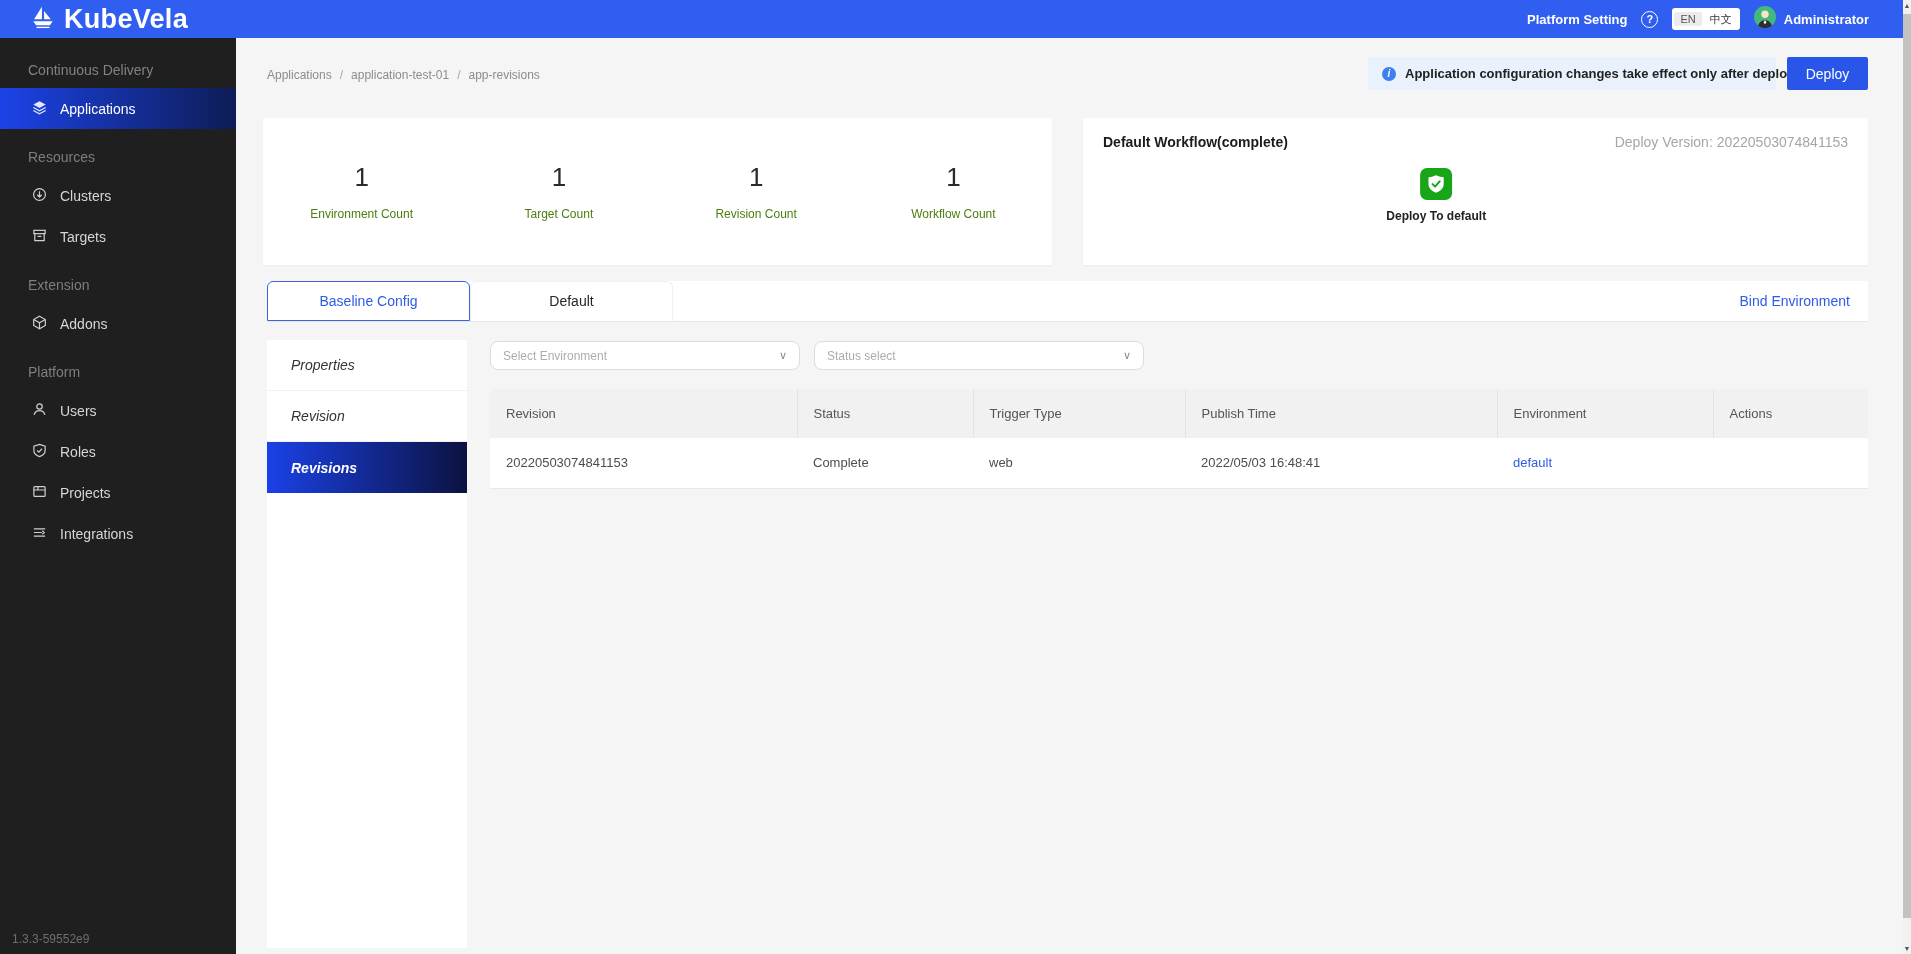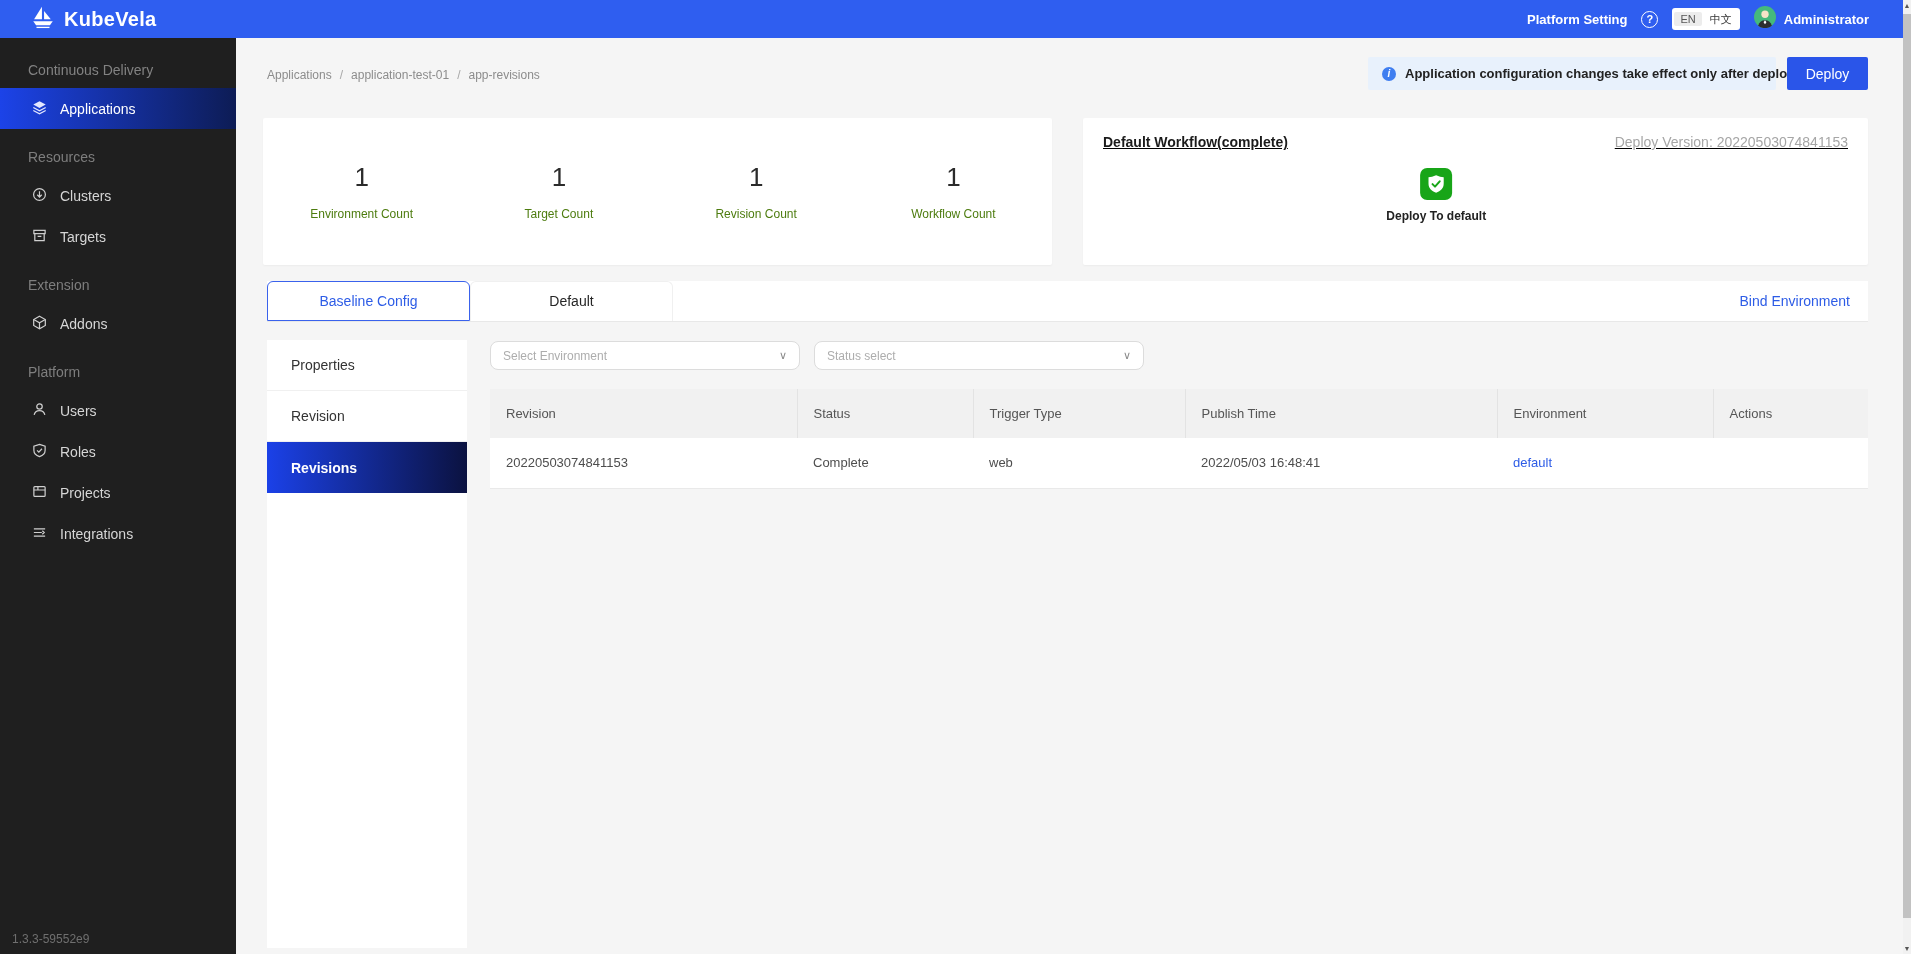--- a/index.html
+++ b/index.html
@@ -1,21 +1,21 @@
 <!DOCTYPE html>
 <html><head>
 <meta charset="utf-8">
 <style>
   * { margin:0; padding:0; box-sizing:border-box; }
   html,body { width:1911px; height:954px; font-family:"Liberation Sans", sans-serif; background:#f5f5f5; overflow:hidden; }
 
   
   .topbar { position:absolute; left:0; top:0; width:1903px; height:38px; background:#2f5ef0; display:flex; align-items:center; z-index:5; }
   .brand { display:flex; align-items:center; gap:8px; margin-left:30px; }
-  .brand-name { color:#fff; font-size:20px; font-weight:bold; letter-spacing:.3px;text-align:center; }
+  .brand-name { color:#fff; font-size:27px; font-weight:bold; letter-spacing:.3px;text-align:center; }
   .topbar-right { margin-left:auto; display:flex; align-items:center; gap:14px; margin-right:34px; }
   .platform-setting { color:#fff; font-size:13px; font-weight:600; cursor:pointer; }
   .help-circle { width:17px; height:17px; border:1.6px solid #fff; border-radius:50%; color:#fff; font-size:11px; font-weight:bold; display:flex; align-items:center; justify-content:center; cursor:pointer; }
   .lang-switch { background:#fff; border-radius:3px; height:22px; display:flex; align-items:center; padding:2px; gap:2px; cursor:pointer; }
   .lang-opt { font-size:11px; padding:1px 6px; border-radius:2px; color:#333; }
   .lang-opt.sel { background:#ececec; color:#555; }
   .user-chip { display:flex; align-items:center; gap:8px; cursor:pointer; }
   .user-name { color:#fff; font-size:13px; font-weight:600; }
 
   
@@ -37,36 +37,36 @@
   .info-circle { width:14px; height:14px; border-radius:50%; background:#3f7ef0; color:#fff; font-size:10px; font-weight:bold; font-style:italic; display:flex; align-items:center; justify-content:center; flex:0 0 auto; }
   .banner-text { font-size:13px; font-weight:bold; color:#222; white-space:nowrap; }
   .deploy-btn { position:absolute; left:1551px; top:19px; width:81px; height:33px; background:#2a55e9; border:none; border-radius:2px; color:#fff; font-size:14px; font-family:inherit; cursor:pointer; }
 
   .card { background:#fff; border-radius:2px; box-shadow:0 1px 2px rgba(0,0,0,.04); }
   .stats-card { position:absolute; left:27px; top:80px; width:789px; height:147px; display:flex; align-items:center; }
   .stat { flex:1; text-align:center; }
   .stat-value { font-size:26px; color:#2b2b2b; }
   .stat-label { font-size:12px; color:#4d7c0f; margin-top:14px; }
 
-  .wf-card { position:absolute; left:847px; top:80px; width:785px; height:147px; padding:16px 20px;text-decoration:underline; }
+  .wf-card { position:absolute; left:847px; top:80px; width:785px; height:147px; padding:16px 20px; }
   .wf-head { display:flex; justify-content:space-between; align-items:baseline; }
   .wf-title { font-size:14px; font-weight:bold; color:#1b1b1b; }
   .wf-version { font-size:14px; color:#a6a6a6; }
   .wf-step { position:absolute; left:45%; top:50px; transform:translateX(-50%); text-align:center; cursor:pointer; }
   .wf-status-icon { width:32px; height:32px; background:#18a518; border-radius:7px; display:flex; align-items:center; justify-content:center; margin:0 auto; }
   .wf-step-label { font-size:12px; font-weight:bold; color:#222; margin-top:9px; white-space:nowrap; }
 
   
   .tabstrip { position:absolute; left:31px; top:243px; width:1601px; height:41px; background:#fff; border-bottom:1px solid #e8e8e8; display:flex; }
   .tab { width:203px; text-align:center; line-height:39px; font-size:14px; color:#262626; background:#fff; cursor:pointer; border:1px solid #f0f0f0; border-bottom:none; border-radius:6px 6px 0 0; }
   .tab.active { color:#2d5ce6; border:1px solid #3a62ec; }
   .bind-env { margin-left:auto; align-self:center; padding-right:18px; font-size:14px; color:#2d5ce6; cursor:pointer; }
 
   
-  .subnav { position:absolute; left:31px; top:302px; width:200px; height:608px; background:#fff; }
+  .subnav { position:absolute; left:31px; top:302px; width:200px; height:608px; background:#fff;font-style:italic; }
   .subnav-item { height:51px; display:flex; align-items:center; padding-left:24px; font-size:14px; color:#333; border-bottom:1px solid #f0f0f0; cursor:pointer; }
   .subnav-item.active { background:linear-gradient(90deg,#1b41e8 0%, #0b1240 100%); color:#fff; font-weight:bold; border-bottom:none; }
 
   
   .filters { position:absolute; left:254px; top:303px; display:flex; gap:14px; }
   .select { height:29px; background:#fff; border:1px solid #dcdcdc; border-radius:8px; display:flex; align-items:center; justify-content:space-between; padding:0 12px; font-size:12px; color:#adadad; cursor:pointer; }
   .select.env { width:310px; }
   .select.status { width:330px; }
   .chev { color:#8a8a8a; font-size:11px; }
 

